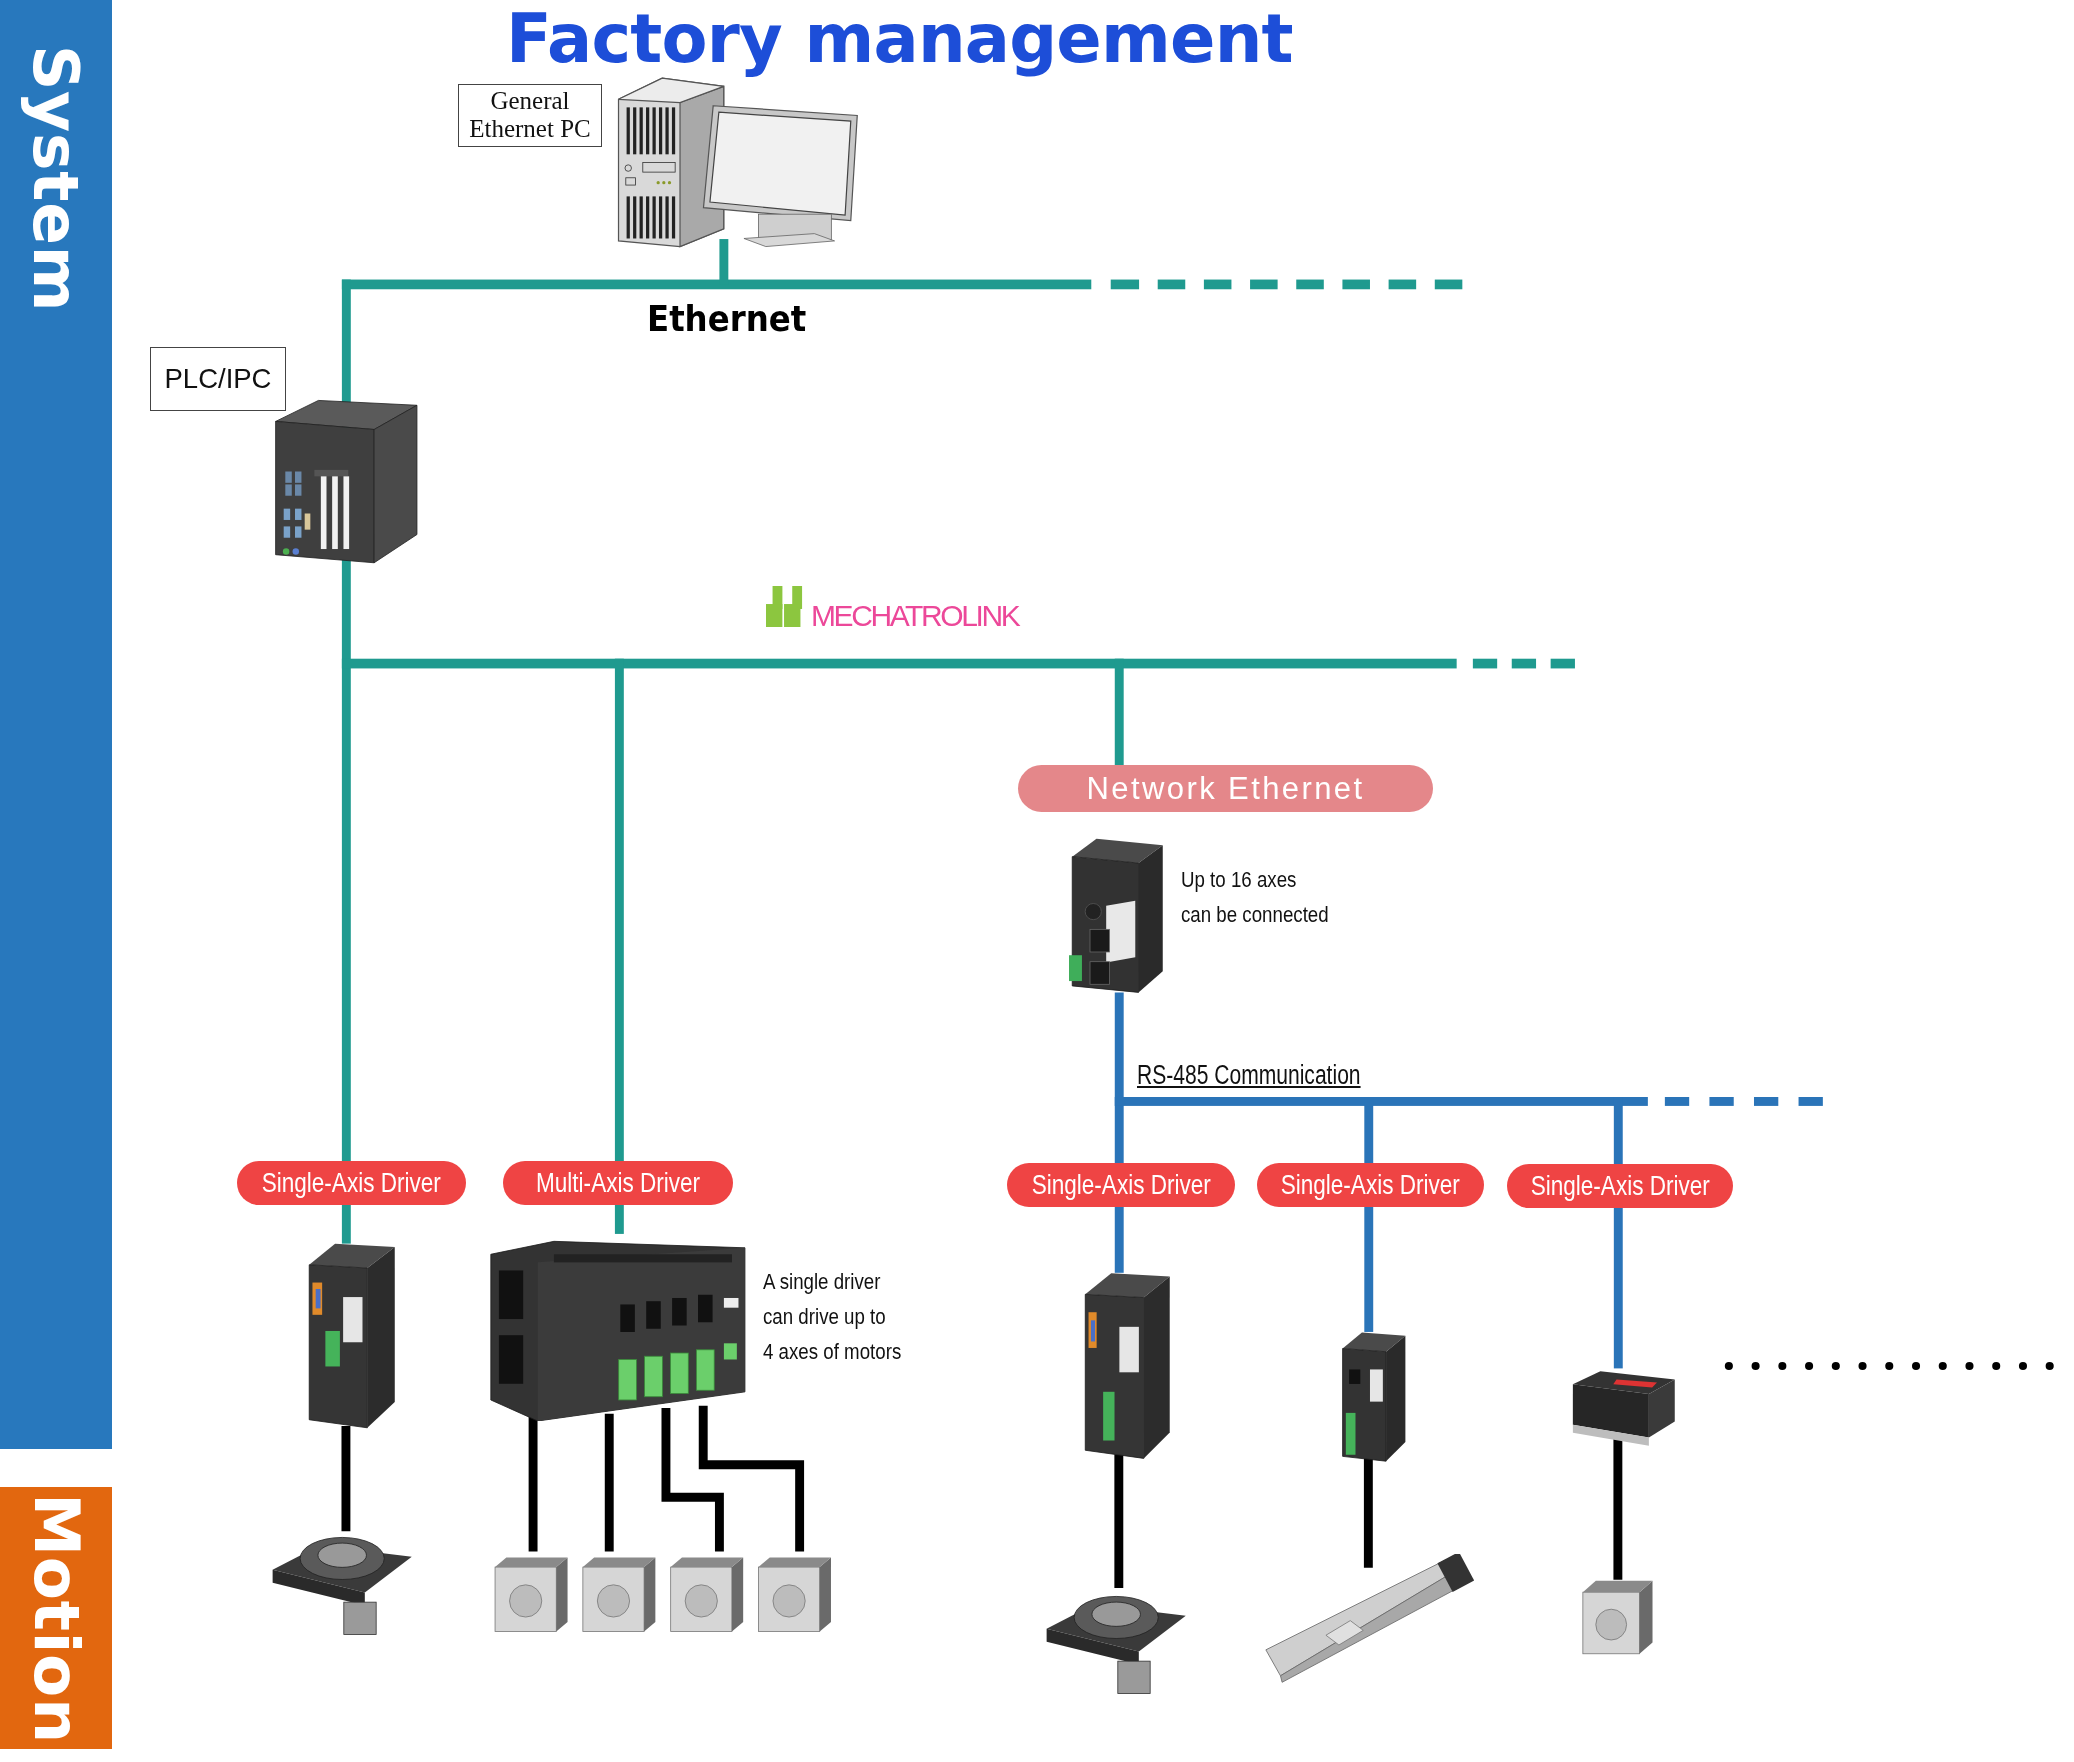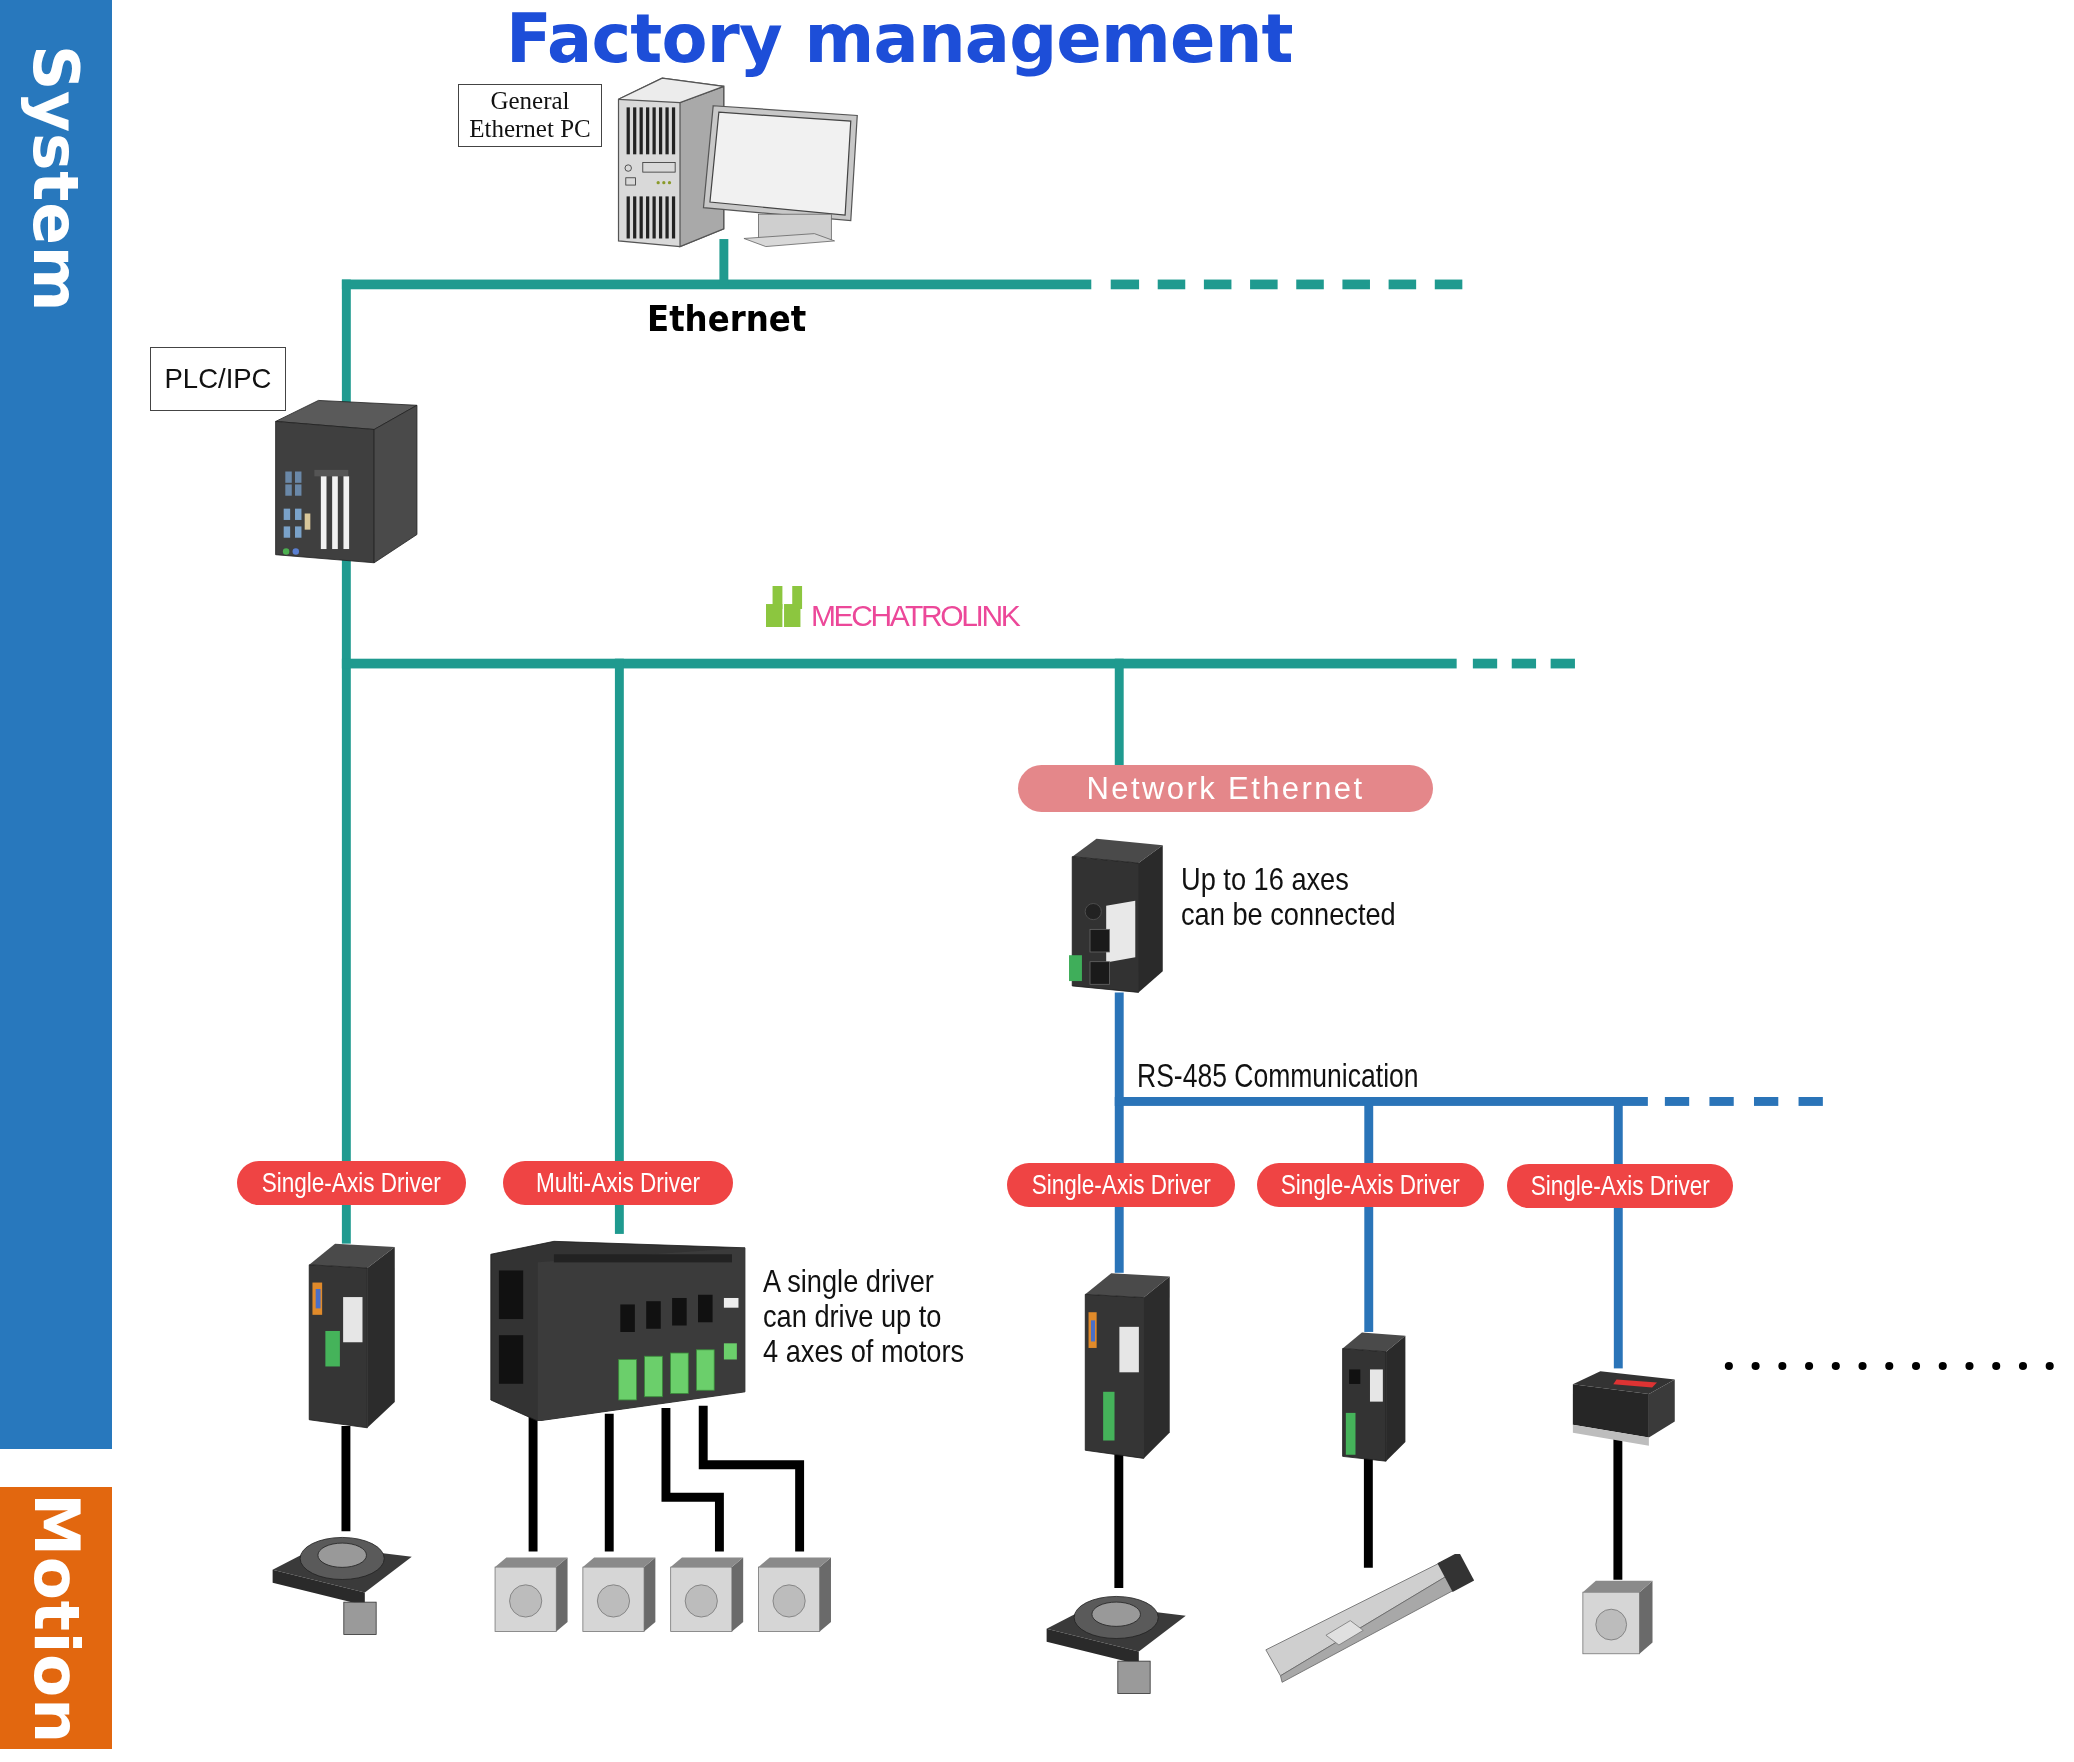--- a/index.html
+++ b/index.html
@@ -18,21 +18,21 @@
                box-sizing:border-box; font-family:"Liberation Sans", sans-serif; }
   .cond { font-family:Liberation Serif, serif; }
   .bold-lbl { position:absolute; font-family:"DejaVu Sans", sans-serif; font-weight:bold; color:#000;
               white-space:nowrap; }
   .pill { position:absolute; height:44px; border-radius:22px; background:#ef4444; color:#fff;
           display:flex; align-items:center; justify-content:center; font-size:27.5px; box-sizing:border-box;
           white-space:nowrap; transform:scaleX(1); }
   .pill span { display:inline-block; transform:scaleX(0.82); }
   .pill.red { background:#e4878a; height:47px; border-radius:23.5px; font-size:31px; letter-spacing:2.4px; }
   .pill.red span { transform:none; }
-  .note { position:absolute; font-size:32px; color:#111; line-height:35px; white-space:nowrap; }
+  .note { position:absolute; font-size:22px; color:#111; line-height:35px; white-space:nowrap; }
   .note span { display:block; transform:scaleX(0.85); transform-origin:left; }
   svg.lines { position:absolute; left:0; top:0; }
 </style>
 </head>
 <body>
 
 <div id="system-bar" class="sidebar">
   <span>System</span>
 </div>
 <div id="motion-bar" class="sidebar">
@@ -199,21 +199,21 @@
   <rect x="46" y="82" width="36" height="70" fill="#e8e8e8" transform="skewY(-10) translate(0,15)"></rect>
   <circle cx="30" cy="96" r="10" fill="#222" stroke="#555"></circle>
   <rect x="26" y="118" width="24" height="28" fill="#1a1a1a" stroke="#666"></rect>
   <rect x="26" y="158" width="24" height="28" fill="#1a1a1a" stroke="#666"></rect>
   <rect x="0" y="150" width="16" height="32" fill="#3fae5a"></rect>
 </svg>
 <div class="note" style="left:1181px;top:862px;">
   <span>Up to 16 axes</span>
   <span>can be connected</span>
 </div>
-<div class="note" style="left:1137px;top:1058px;font-size:34px;">
+<div class="note" style="left:1137px;top:1058px;font-size:27px;text-decoration:underline;">
   <span style="transform:scaleX(0.78);">RS-485 Communication</span>
 </div>
 
 <div class="pill" style="left:237px;top:1161px;width:229px;">
   <span>Single-Axis Driver</span>
   </div>
 <div class="pill" style="left:503px;top:1161px;width:230px;">
   <span>Multi-Axis Driver</span>
   </div>
 <div class="pill" style="left:1007px;top:1163px;width:228px;">

